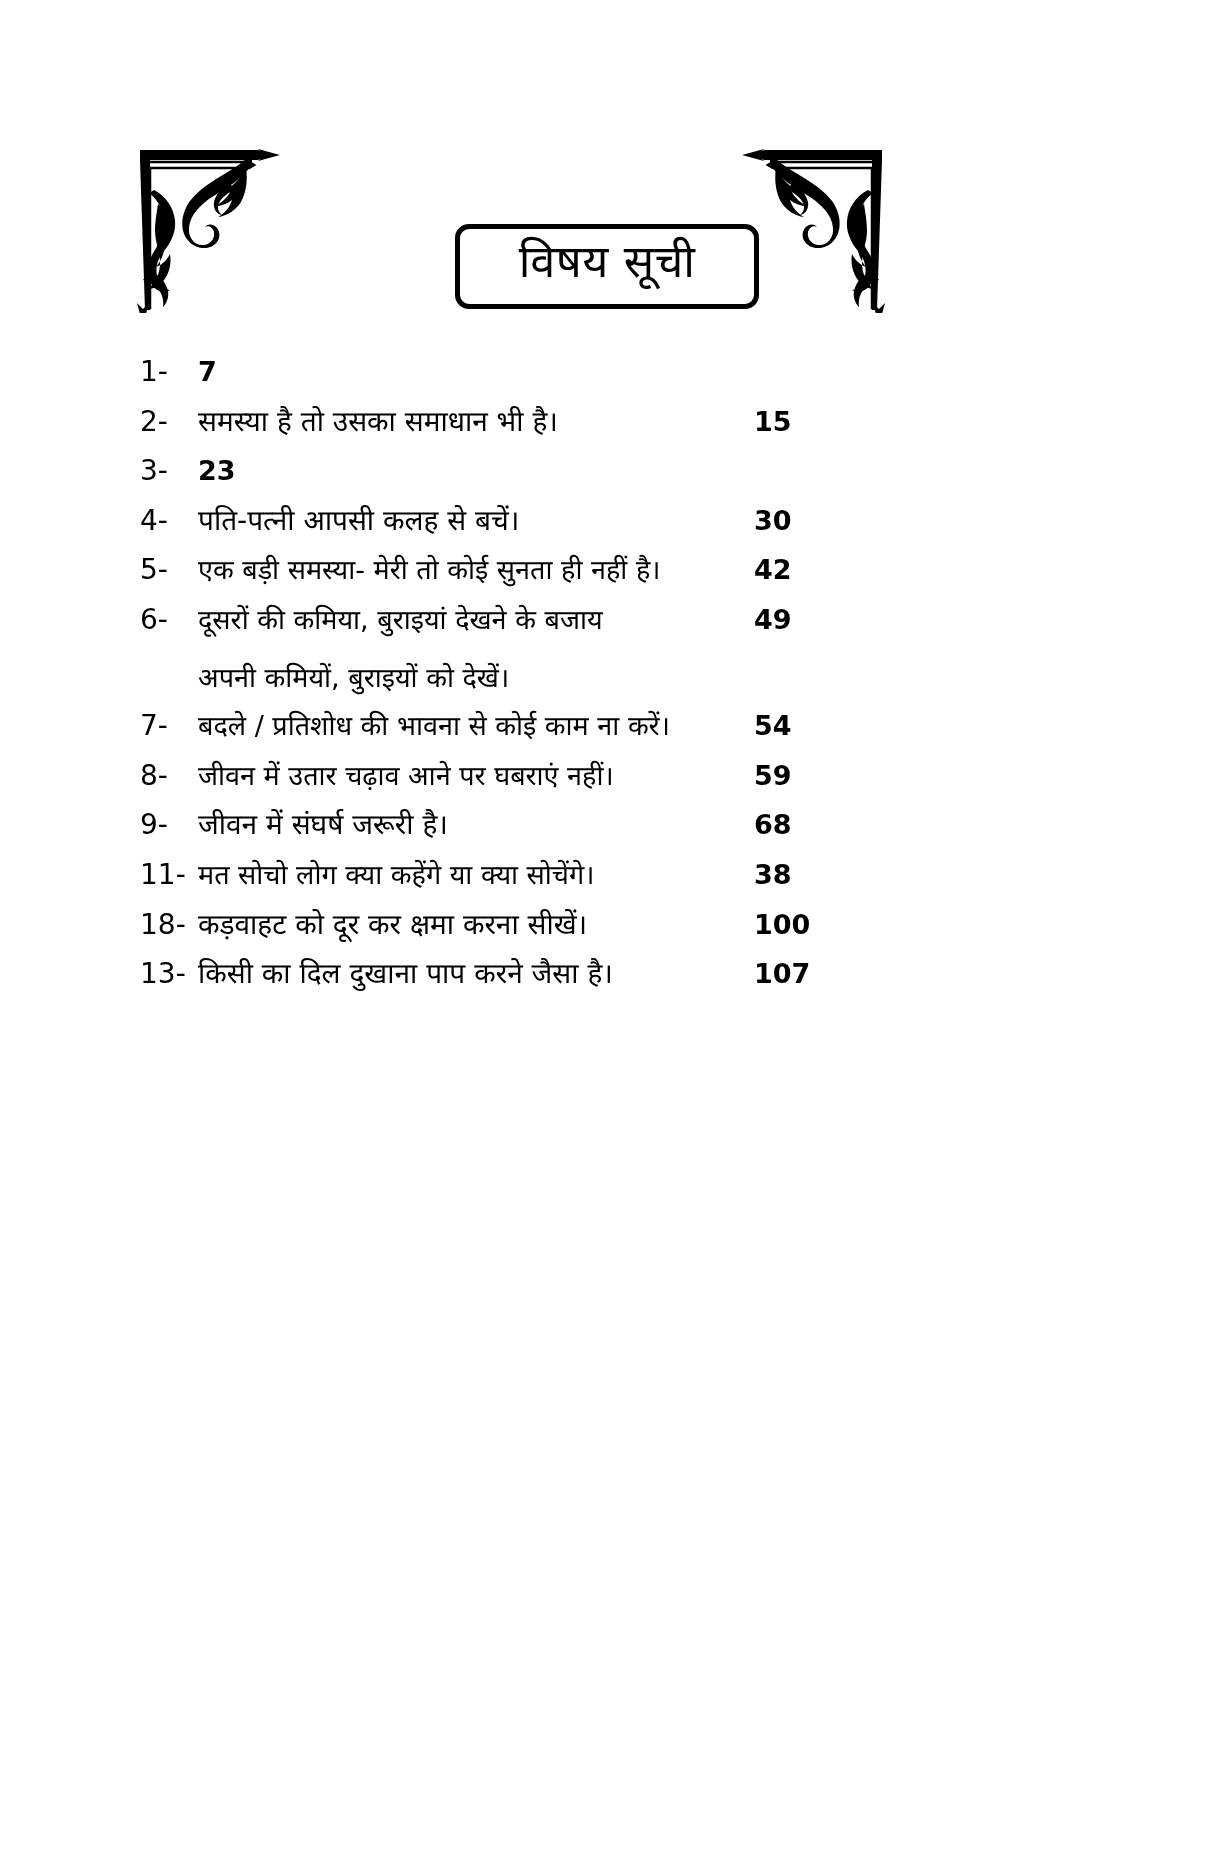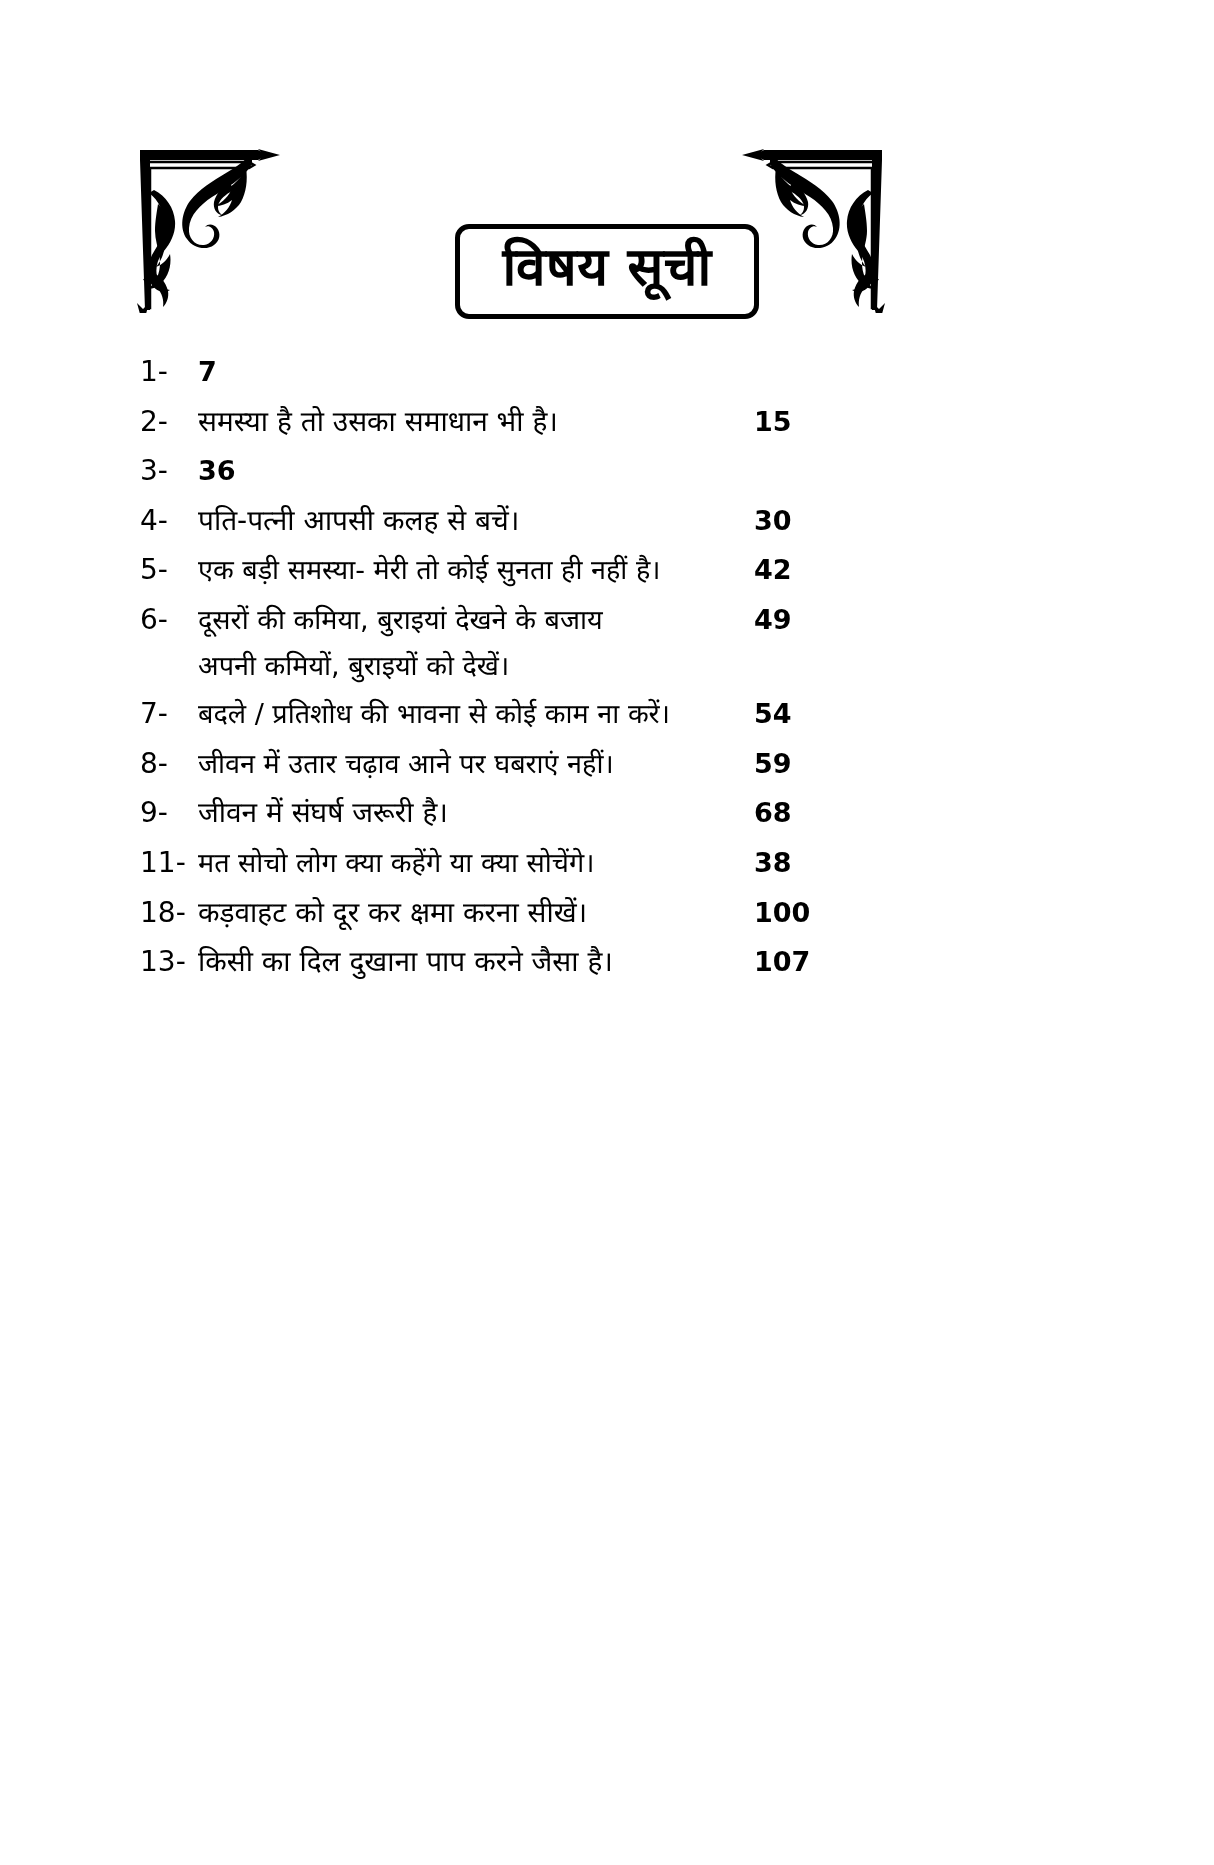--- a/index.html
+++ b/index.html
@@ -45,23 +45,23 @@
   }
   .title-box {
     border: 5px solid #000;
     border-radius: 14px;
     padding: 6px 42px 14px 42px;
     min-width: 210px;
     text-align: center;
     background: #fff;
   }
   .title-text {
-    font-size: 53px;
+    font-size: 45px;
     line-height: 1.22;
-    font-weight: 700;
+    font-weight: 400;
     letter-spacing: 0.5px;
     white-space: nowrap;
   }
 
   
   .toc {
     position: absolute;
     left: 140px;
     top: 352px;
     width: 680px;
@@ -81,21 +81,21 @@
   }
   .toc-title {
     flex: 1 1 auto;
     font-size: 28px;
     line-height: 1.45;
     font-weight: 400;
     padding-right: 10px;
   }
   .toc-title .cont-line {
     display: block;
-    margin-top: 7px;
+    margin-top: 19px;
   }
   .toc-page {
     flex: 0 0 66px;
     width: 66px;
     text-align: left;
     font-size: 27px;
     line-height: 1.45;
     font-weight: 700;
   }
   .toc-row.is-wide .toc-title { font-size: 27px; }
@@ -178,21 +178,21 @@
         <div class="toc-num">1-</div>
         <div class="toc-page">7</div>
       </div>
       <div class="toc-row">
         <div class="toc-num">2-</div>
         <div class="toc-title"><span>समस्या है तो उसका समाधान भी है।</span></div>
         <div class="toc-page">15</div>
       </div>
       <div class="toc-row is-wide">
         <div class="toc-num">3-</div>
-        <div class="toc-page">36</div>
+        <div class="toc-page">23</div>
       </div>
       <div class="toc-row">
         <div class="toc-num">4-</div>
         <div class="toc-title"><span>पति-पत्नी आपसी कलह से बचें।</span></div>
         <div class="toc-page">30</div>
       </div>
       <div class="toc-row is-wide">
         <div class="toc-num">5-</div>
         <div class="toc-title"><span>एक बड़ी समस्या- मेरी तो कोई सुनता ही नहीं है।</span></div>
         <div class="toc-page">42</div>

